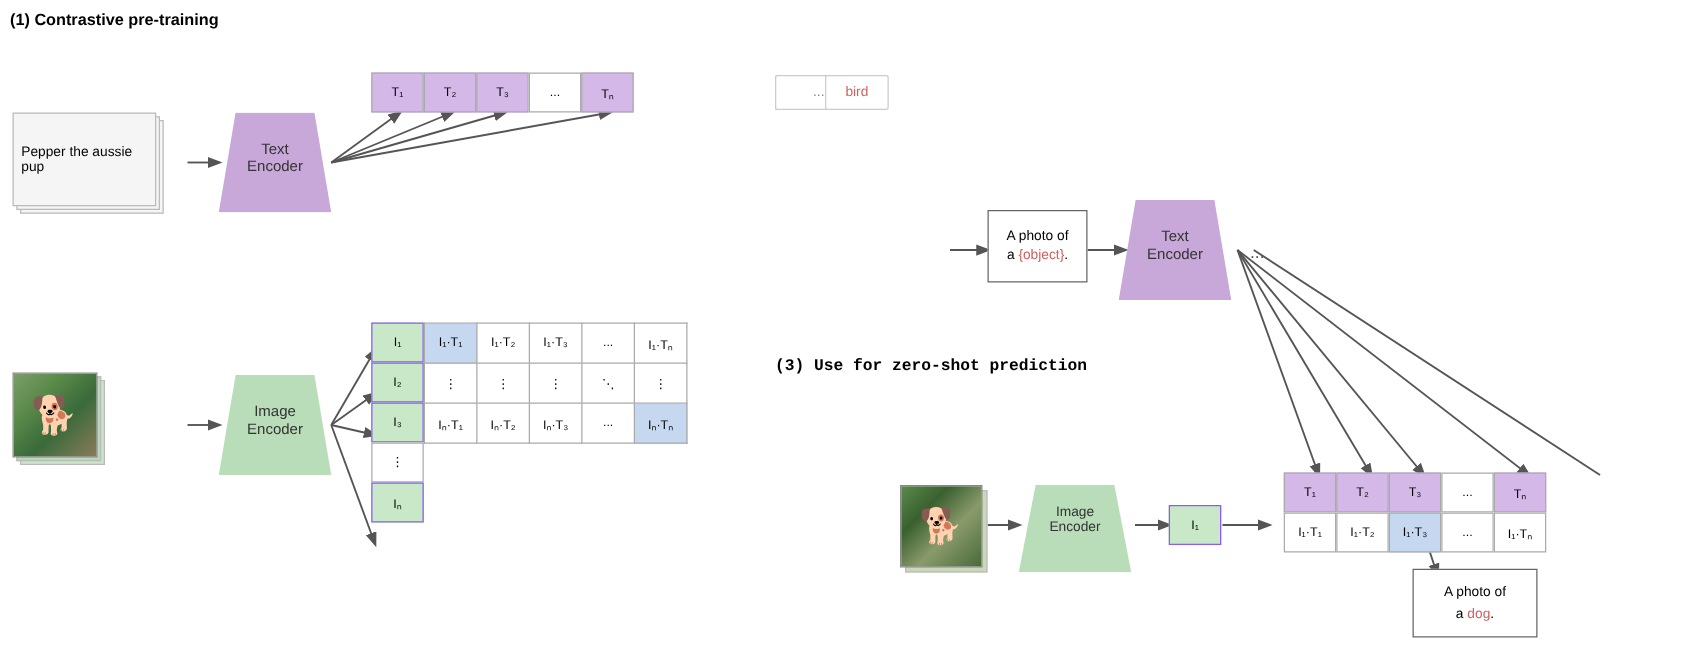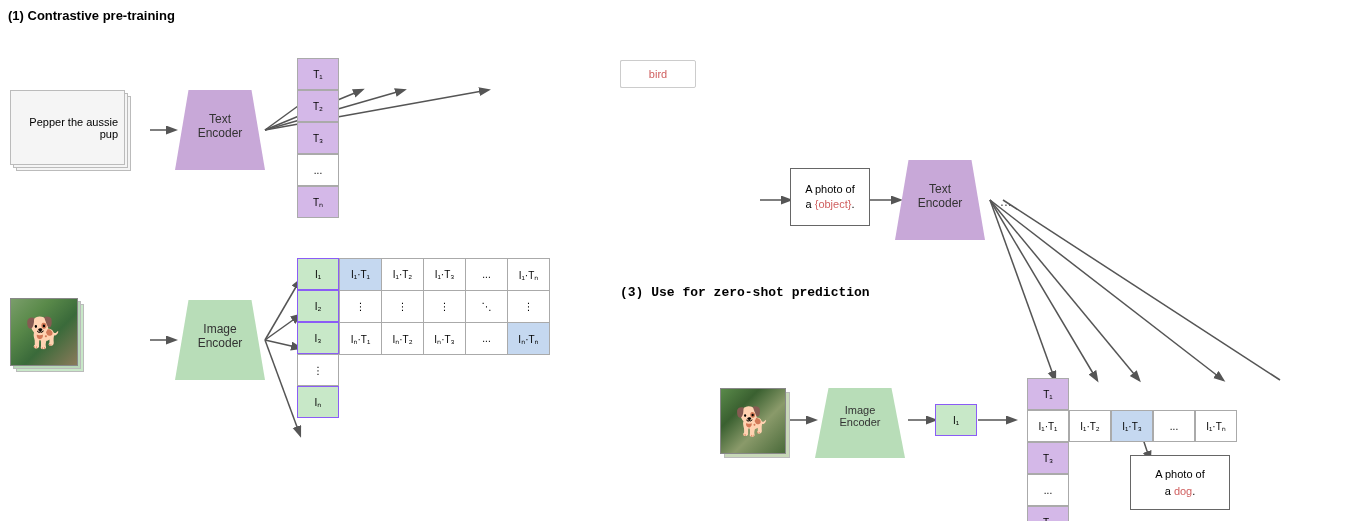--- a/index.html
+++ b/index.html
@@ -82,21 +82,20 @@
       font-size: 10px;
     }
 
     .cell-blue { background: #c5d8f0; }
     .cell-white { background: #fff; }
 
     
     .token-row {
       position: absolute;
       display: flex;
-      flex-direction: column;
     }
     .token-cell {
       width: 42px;
       height: 32px;
       display: flex;
       align-items: center;
       justify-content: center;
       border: 1px solid #aaa;
       font-size: 10px;
       background: #d4b8e8;
@@ -237,21 +236,21 @@
         <path d="M0,0 L0,6 L8,3 z" fill="#555"></path>
       </marker>
     </defs>
   </svg>
 
   <div class="section-title" style="left:8px; top:8px;">(1) Contrastive pre-training</div>
 
   <div class="pages-stack" style="left:10px; top:90px;">
     <div class="page-item" style="width:115px; height:75px; top:6px; left:6px;"></div>
     <div class="page-item" style="width:115px; height:75px; top:3px; left:3px;"></div>
-    <div class="page-item" style="width:115px; height:75px; top:0px; left:0px; display:flex; align-items:center; justify-content:center; padding:6px; font-size:11px; text-align:right;">Pepper the
+    <div class="page-item" style="width:115px; height:75px; top:0px; left:0px; display:flex; align-items:center; justify-content:center; padding:6px; font-size:11px; text-align:left;">Pepper the
 aussie pup</div>
   </div>
 
   <div style="position:absolute; left:175px; top:90px; width:90px; height:80px;">
     <div class="text-encoder-shape" style="width:90px; height:80px;"></div>
     <div class="encoder-label" style="top:22px; left:0px; color:#333;">Text<br>Encoder</div>
   </div>
 
   <div class="token-row" style="left:297px; top:58px;">
     <div class="token-cell">T₁</div>
@@ -312,21 +311,21 @@
       </tbody>
     </table>
   </div>
 
 
   <div style="position:absolute; left:620px; top:60px; display:flex; flex-direction:column; gap:2px;">
     <div class="label-box" style="width:70px; height:28px; color:#d06060;">plane</div>
     <div class="label-box" style="width:70px; height:28px; color:#d06060;">car</div>
     <div class="label-box" style="width:70px; height:28px; color:#d06060;">dog</div>
     <div class="label-box" style="width:70px; height:28px; color:#888;">...</div>
-    <div class="label-box" style="width:76px; height:28px; color:#d06060;">bird</div>
+    <div class="label-box" style="width:51px; height:28px; color:#d06060;margin-left:40px;">bird</div>
   </div>
 
   <div class="text-box" style="left:790px; top:168px; width:80px; height:58px; font-size:11px; line-height:1.4;">
     <span>A photo of<br>a <span style="color:#d06060;">{object}</span>.</span>
   </div>
 
   <div style="position:absolute; left:895px; top:160px; width:90px; height:80px;">
     <div class="text-encoder-shape-2" style="width:90px; height:80px;"></div>
     <div class="encoder-label" style="top:22px; left:0px; color:#333;">Text<br>Encoder</div>
   </div>

